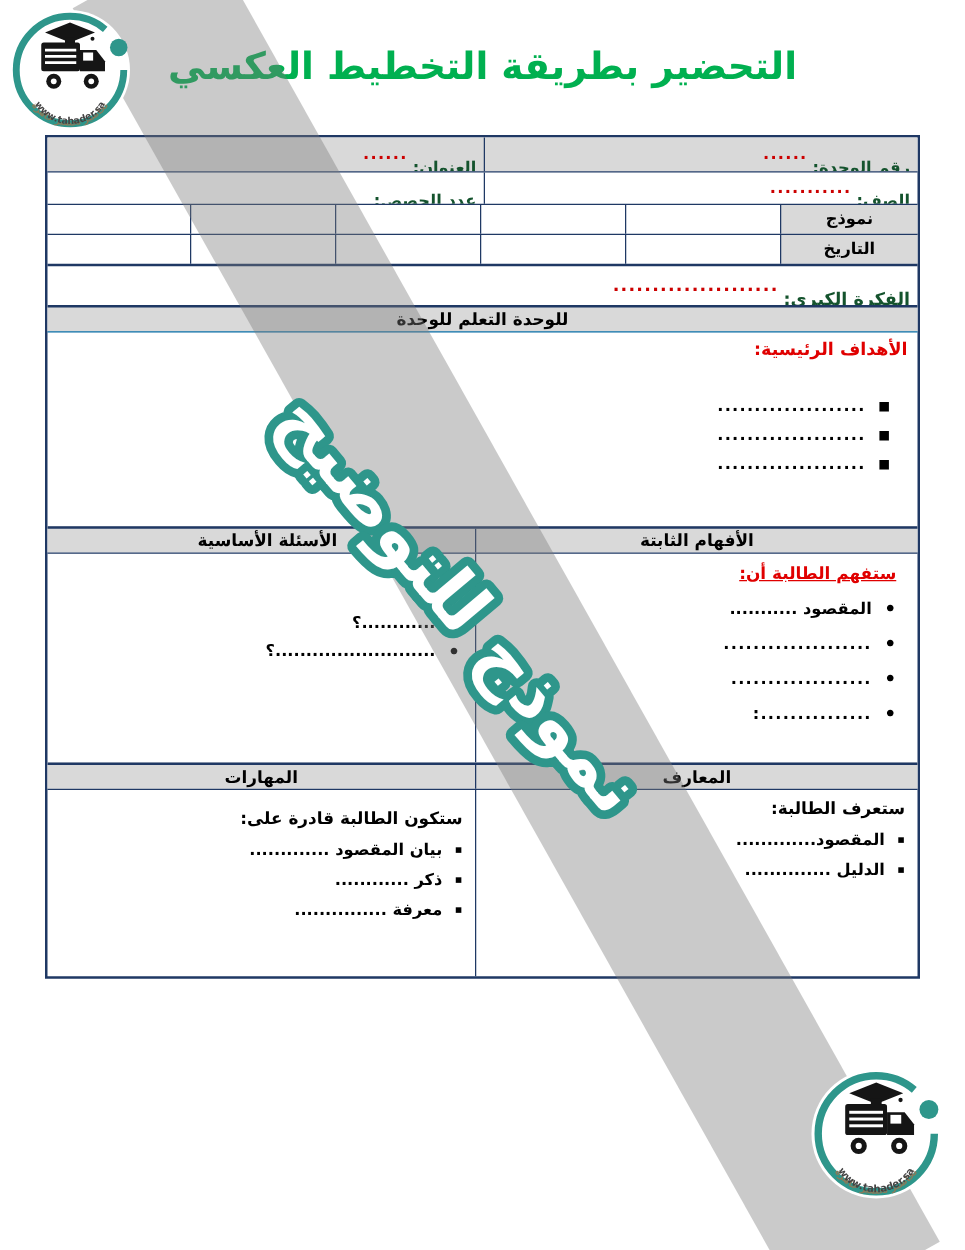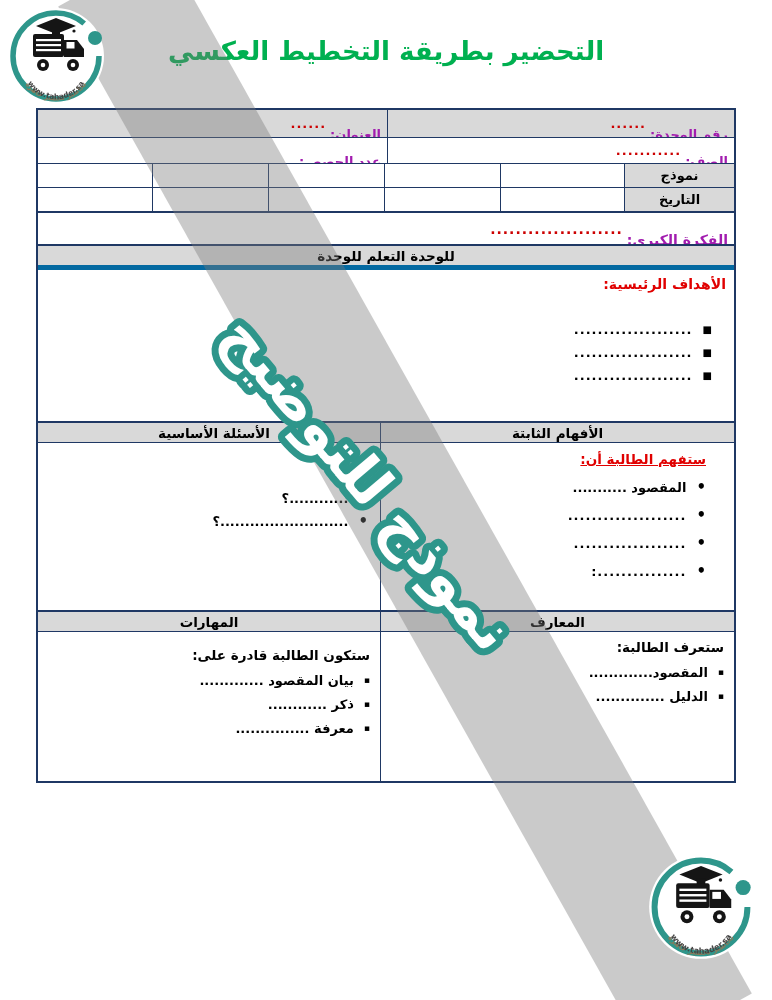--- a/index.html
+++ b/index.html
@@ -1,59 +1,59 @@
 <!DOCTYPE html>
 <html lang="ar" dir="rtl"><head>
 <meta charset="utf-8">
 <style>
   html,body{margin:0;padding:0;background:#fff;}
   .page{position:relative;width:772px;height:1000px;background:#ffffff;overflow:hidden;
         font-family:"DejaVu Sans","Liberation Sans",sans-serif;direction:rtl;}
   
   .title{position:absolute;top:36px;left:0;right:0;text-align:center;z-index:1;
-         color:#00b050;font-size:26px;font-weight:bold;letter-spacing:0;}
+         color:#00b050;font-size:30px;font-weight:bold;letter-spacing:0;}
   
   .tbl{position:absolute;top:108px;left:36px;width:700px;height:675px;z-index:1;
        border:2px solid #1f3864;box-sizing:border-box;background:#fff;display:flex;flex-direction:column;}
   .row{display:flex;box-sizing:border-box;flex-shrink:0;}
   .cell{box-sizing:border-box;display:flex;align-items:center;padding:0 6px;
         font-size:13px;font-weight:bold;color:#000;overflow:hidden;white-space:nowrap;}
   .row > .cell:not(:last-child){border-left:1px solid #1f3864;}
   .gray{background:#d9d9d9;}
   .r1{height:27px;}
   .r2{height:26px;border-top:1px solid #1f3864;}
   .r3{height:24px;border-top:1px solid #1f3864;}
   .r4{height:24px;border-top:1px solid #1f3864;}
   .r5{height:33px;border-top:2px solid #1f3864;}
   .r6{height:21px;border-top:2px solid #1f3864;}
-  .r7{height:156px;border-top:5px solid #0369a1;display:block;}
+  .r7{height:156px;border-top:1px solid #0369a1;display:block;}
   .r8{height:21px;border-top:2px solid #1f3864;}
   .r9{height:168px;border-top:1px solid #1f3864;}
   .r10{height:21px;border-top:2px solid #1f3864;}
   .r11{flex:1;border-top:1px solid #1f3864;}
   .w-half-r{width:347px;}
   .w-col-r{width:354px;}
   .day-head{width:110px;justify-content:center;}
   .dcell{width:124px;} .dcell2{width:116px;} .dcell-last{flex:1;}
   .center{justify-content:center;}
-  .lbl{color:#a21caf;margin-top:22px;} 
+  .lbl{color:#14532d;margin-top:22px;} 
   .dots-red{color:#cc0000;margin-right:4px;letter-spacing:1px;}
   .dots-blk{color:#000;letter-spacing:1px;}
   
   .obj{padding:4px 8px 0 8px;}
   .obj-h1{color:#e00000;font-size:14px;font-weight:bold;line-height:20px;}
   .obj-h2{color:#0070c0;font-size:14px;font-weight:bold;line-height:20px;}
   .obj-items{margin:24px 14px 0 0;}
   .li{display:flex;align-items:center;font-weight:bold;color:#000;font-size:13px;}
   .li .b{margin-left:10px;line-height:1;}
   .b-sq{font-size:10px;} .b-dot{font-size:15px;} .b-sm{font-size:9px;}
   .obj-items .li{height:23px;}
   
   .colcell{display:block;padding:0;white-space:normal;}
-  .u-box{padding:6px 28px 0 6px;}
+  .u-box{padding:6px 17px 0 6px;}
   .u-intro{color:#e00000;font-size:13.5px;font-weight:bold;text-decoration:underline;line-height:20px;}
   .u-items{margin-top:4px;}
   .u-items .li{height:28px;}
   .q-box{padding:44px 12px 0 6px;}
   .q-items .li{height:23px;}
   .k-box{padding:5px 10px 0 6px;}
   .k-intro{color:#000000;font-size:13.5px;font-weight:bold;line-height:20px;}
   .k-items{margin-top:3px;}
   .k-items .li{height:24px;}
   .s-box{padding:13px 10px 0 6px;}

